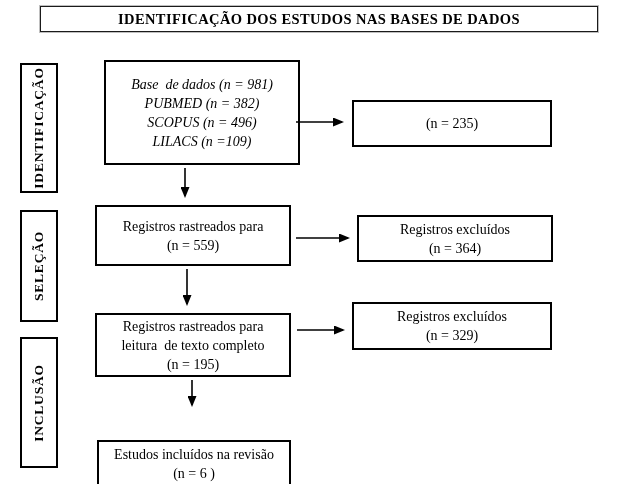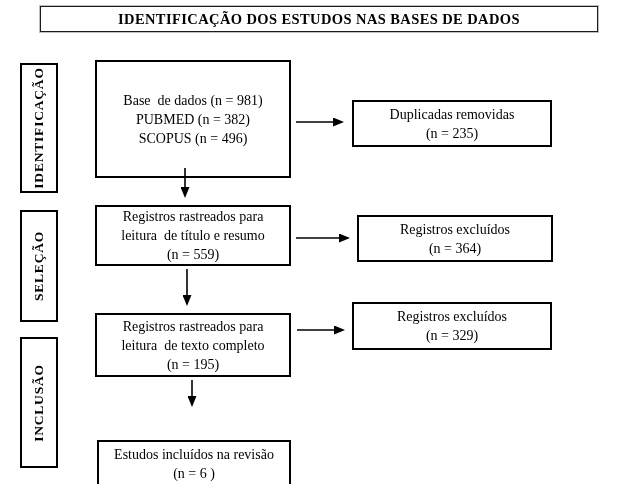--- a/index.html
+++ b/index.html
@@ -47,45 +47,44 @@
   <div class="stage-box" style="top:63px;height:130px;">
     <span class="stage-label">IDENTIFICAÇÃO</span>
   </div>
   <div class="stage-box" style="top:210px;height:112px;">
     <span class="stage-label">SELEÇÃO</span>
   </div>
   <div class="stage-box" style="top:337px;height:131px;">
     <span class="stage-label">INCLUSÃO</span>
   </div>
 
-  <div class="fbox" style="left:95px;top:60px;width:196px;height:118px;">
+  <div class="fbox" style="left:104px;top:60px;width:196px;height:105px;font-style:italic;">
     <span class="bline">Base  de dados (n = 981)</span>
     <span class="bline">PUBMED (n = 382)</span>
     <span class="bline">SCOPUS (n = 496)</span>
+    <span class="bline">LILACS (n =109)</span>
   </div>
 
   <div class="fbox" style="left:95px;top:205px;width:196px;height:61px;">
     <span class="bline">Registros rastreados para</span>
-    <span class="bline">leitura  de título e resumo</span>
     <span class="bline">(n = 559)</span>
   </div>
 
   <div class="fbox" style="left:95px;top:313px;width:196px;height:64px;">
     <span class="bline">Registros rastreados para</span>
     <span class="bline">leitura  de texto completo</span>
     <span class="bline">(n = 195)</span>
   </div>
 
   <div class="fbox" style="left:97px;top:414px;width:194px;height:48px;margin-top:26px;">
     <span class="bline">Estudos incluídos na revisão</span>
     <span class="bline">(n = 6 )</span>
   </div>
 
   <div class="fbox" style="left:352px;top:100px;width:200px;height:47px;">
-    <span class="bline">Duplicadas removidas</span>
     <span class="bline">(n = 235)</span>
   </div>
 
   <div class="fbox" style="left:357px;top:215px;width:196px;height:47px;">
     <span class="bline">Registros excluídos</span>
     <span class="bline">(n = 364)</span>
   </div>
 
   <div class="fbox" style="left:352px;top:302px;width:200px;height:48px;">
     <span class="bline">Registros excluídos</span>

